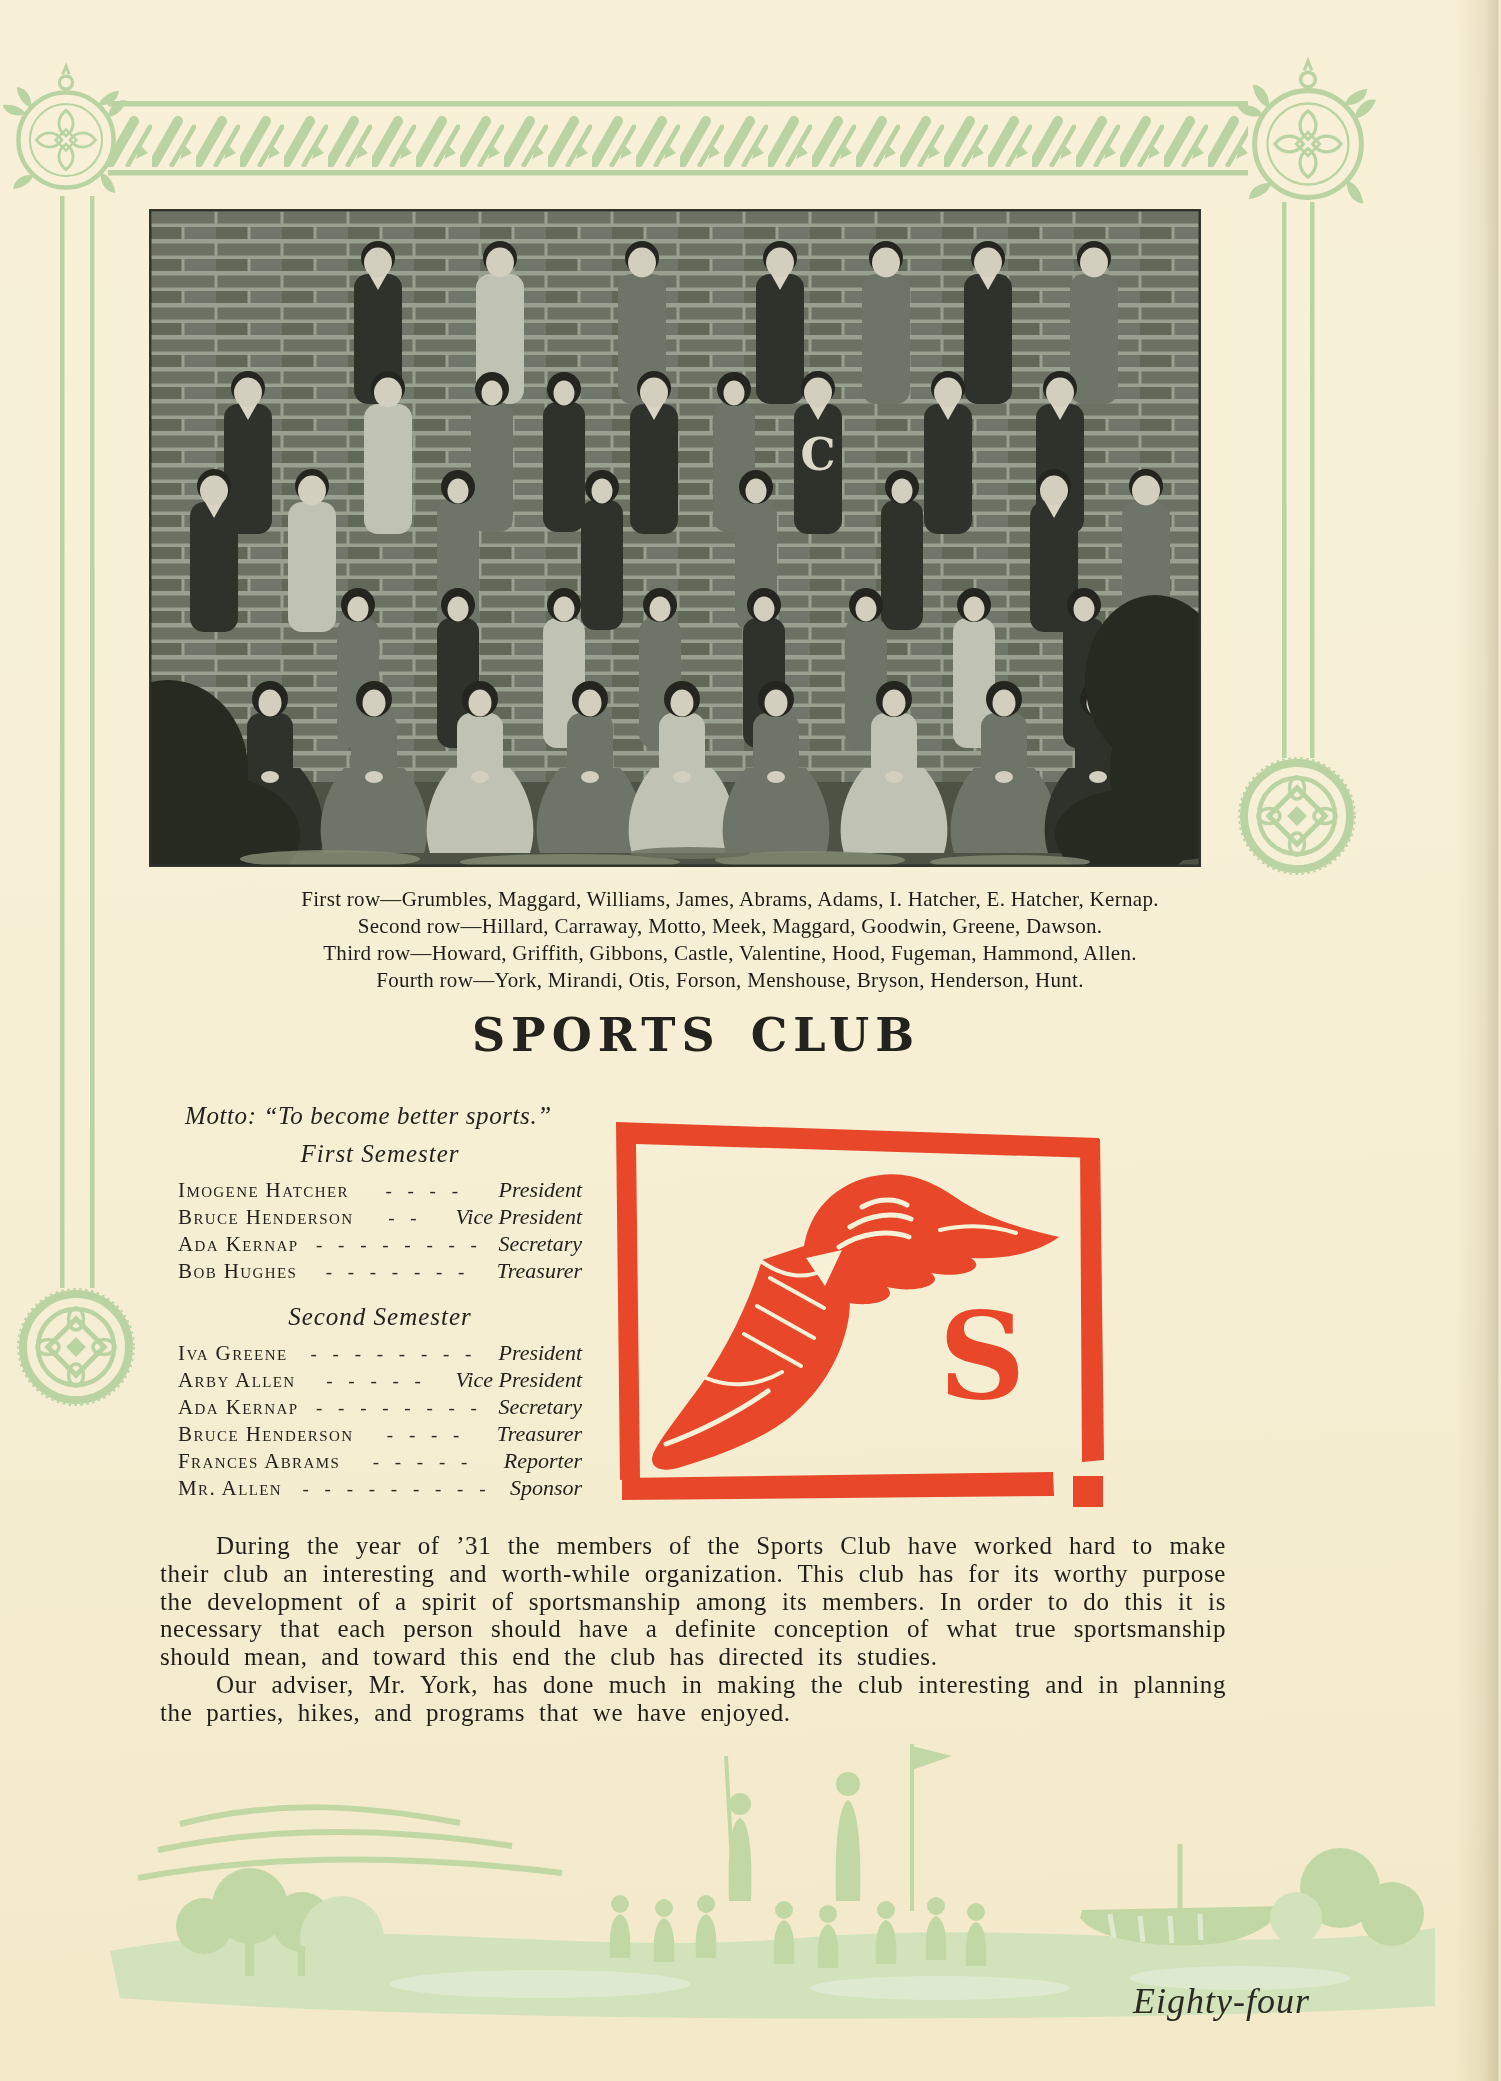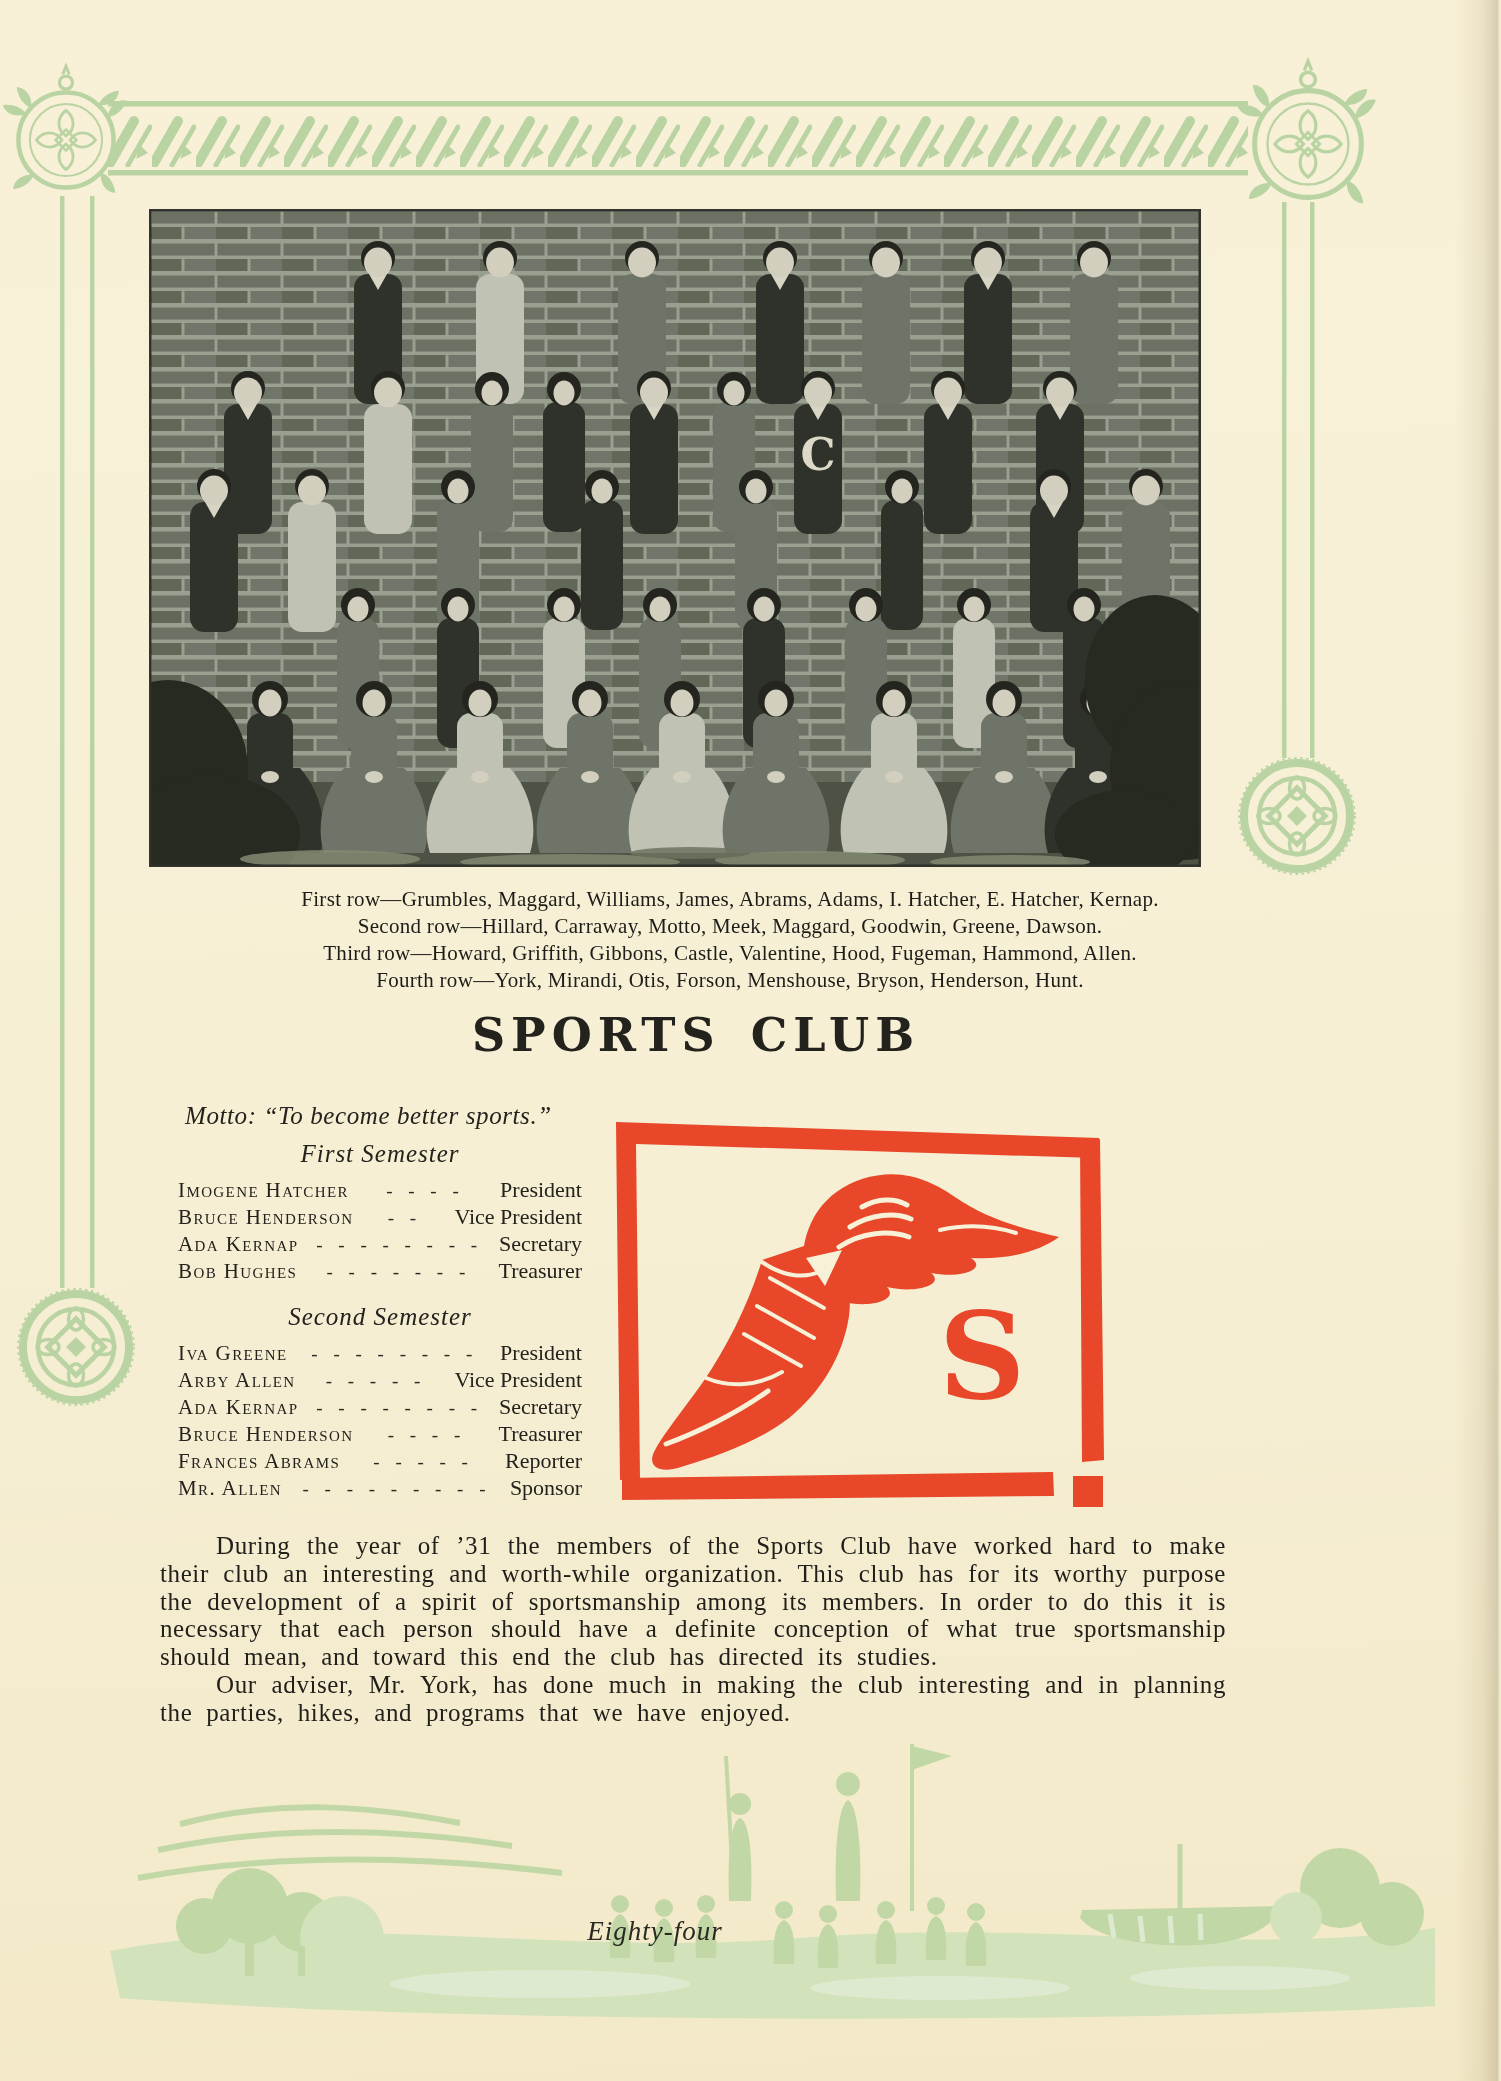--- a/index.html
+++ b/index.html
@@ -24,28 +24,28 @@
     font-family:"DejaVu Serif",serif;font-size:46px;font-weight:700;letter-spacing:6px;word-spacing:8px;color:#23221d;padding-left:36px;}
   
   .motto{left:185px;top:1102px;width:420px;font-style:italic;font-size:25px;letter-spacing:.6px;color:#23221d;}
   
   .officers{left:178px;top:1140px;width:404px;}
   .sem-head{text-align:center;font-style:italic;font-size:25px;letter-spacing:1px;margin:0 0 9px 0;color:#23221d;}
   .sem-head.second{margin-top:18px;}
   .officer-row{display:flex;align-items:baseline;height:27px;font-size:21px;color:#23221d;}
   .oname{font-variant:small-caps;letter-spacing:1.4px;white-space:nowrap;}
   .odash{flex:1;text-align:center;font-size:19px;letter-spacing:4px;word-spacing:3px;padding:0 7px;white-space:nowrap;overflow:hidden;color:#2a2923;}
-  .orole{font-size:22px;white-space:nowrap;}
+  .orole{font-style:italic;font-size:22px;white-space:nowrap;}
   
   .emblem{left:610px;top:1110px;width:495px;height:400px;}
   
   .bodytext{left:160px;top:1532px;width:1066px;font-size:25px;line-height:27.8px;text-align:justify;color:#201f1a;letter-spacing:.6px;word-spacing:7px;}
   .bodytext p{margin:0;text-indent:56px;}
   
-  .pagenum{left:0;top:1916px;width:1310px;text-align:center;font-style:italic;font-size:27px;letter-spacing:1px;color:#2a2922;}
+  .pagenum{left:0;top:1980px;width:1310px;text-align:right;font-style:italic;font-size:36px;letter-spacing:1px;color:#2a2922;}
   .ornaments,.bottom-art{pointer-events:none;}
 </style>
 </head>
 <body>
 
 <div class="page">
 
   <svg class="ornaments abs" style="left:0;top:0" width="1501" height="2081" viewBox="0 0 1501 2081">
     <defs>
       <pattern id="weave" x="108" y="113" width="44" height="54" patternUnits="userSpaceOnUse">

